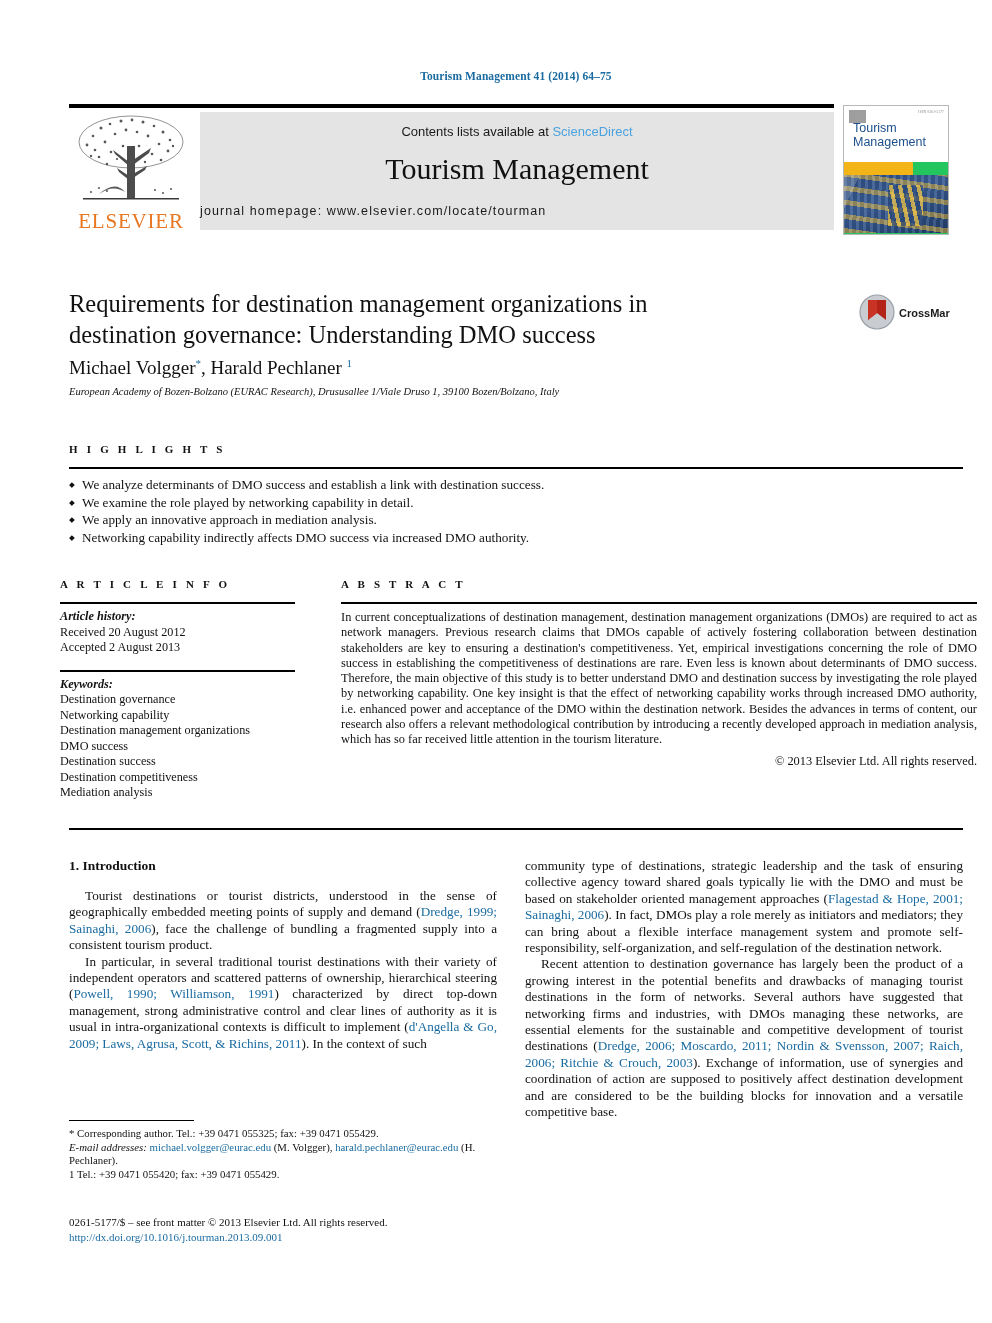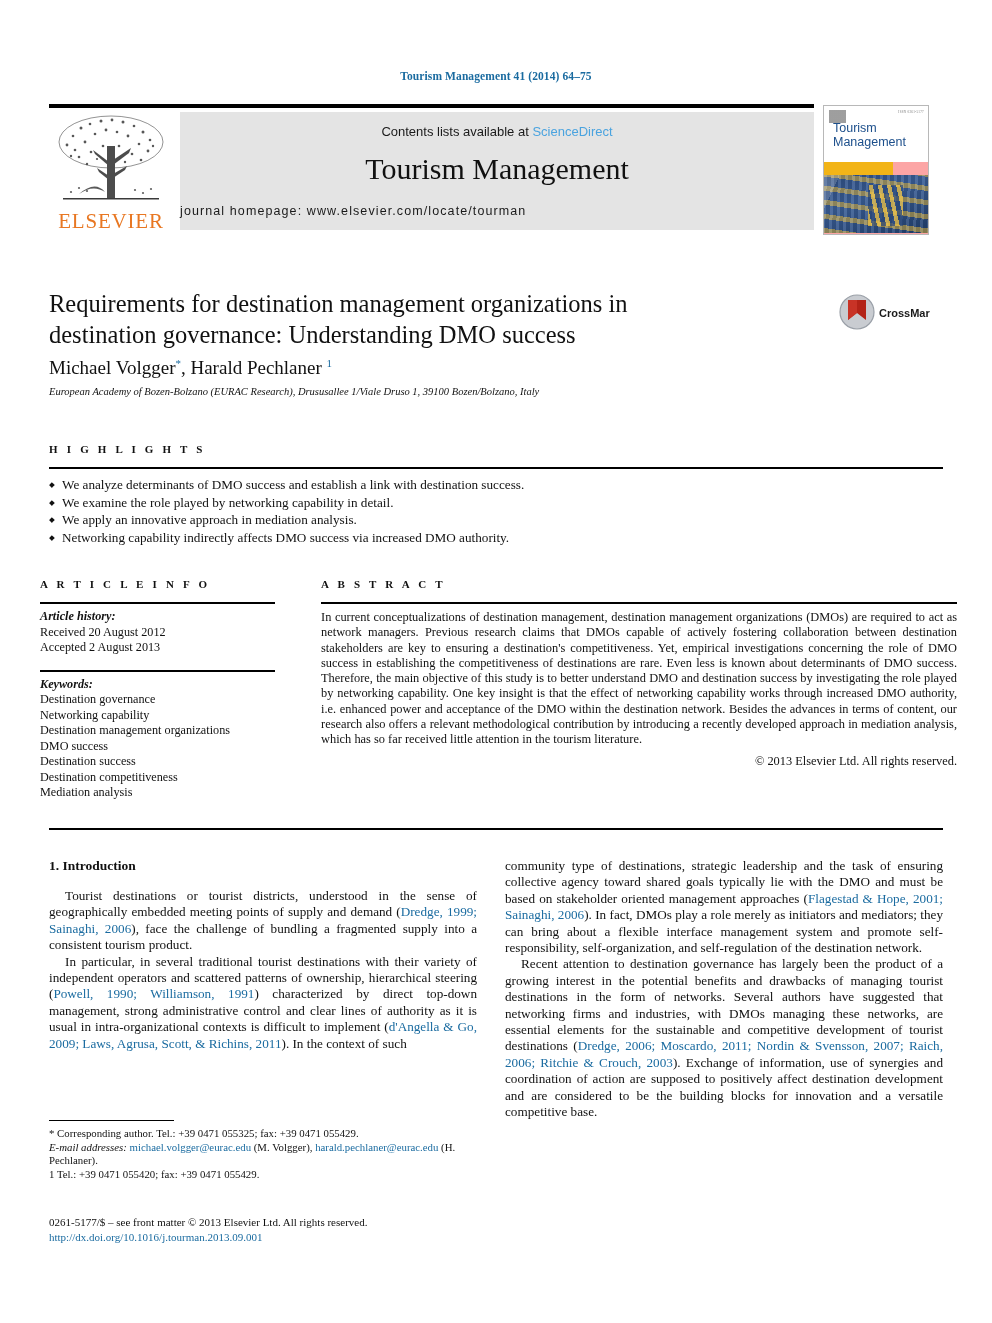--- a/index.html
+++ b/index.html
@@ -13,20 +13,21 @@
     position: relative;
     font-family: "Liberation Serif", serif;
     color: #000;
     overflow: hidden;
   }
   .page {
     position: relative;
     width: 876px;
     height: 1323px;
     background: #fff;
+    margin-left: 20px;
   }
 
   
   .running-head {
     position: absolute;
     top: 70px;
     left: 0;
     width: 992px;
     text-align: center;
     font-size: 11.5px;
@@ -114,21 +115,21 @@
   }
 
   
   .cover {
     position: absolute;
     left: 823px;
     top: 105px;
     width: 104px;
     height: 128px;
     border: 1px solid #b8b8b8;
-    background: #fca5a5;
+    background: #22c55e;
     overflow: hidden;
   }
   .cover-top {
     position: relative;
     height: 56px;
     background: #fff;
   }
   .cover-elsevier-mark {
     position: absolute;
     left: 5px;

